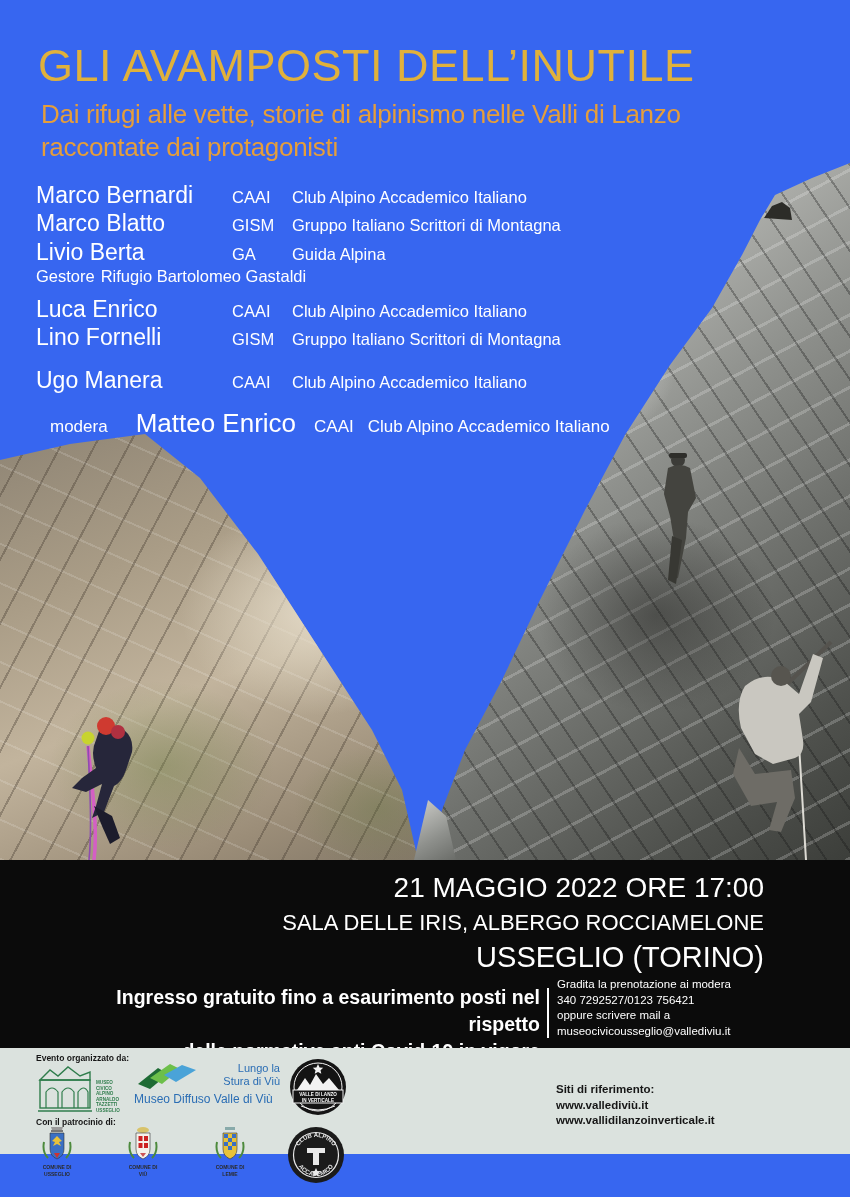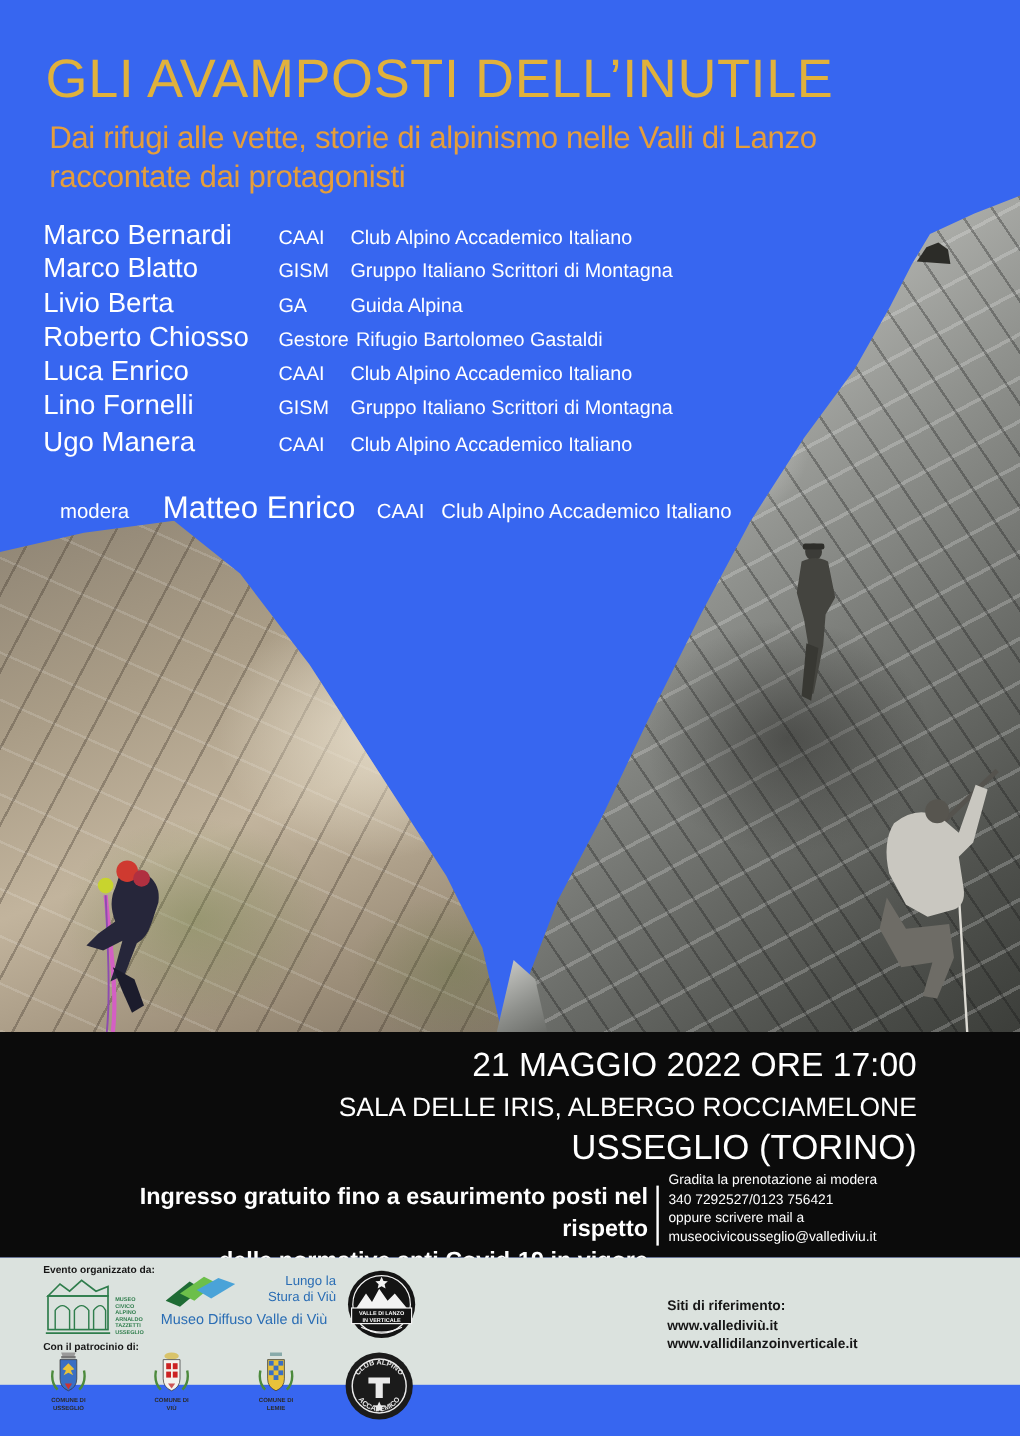--- a/index.html
+++ b/index.html
@@ -11,21 +11,21 @@
   }
   .abs{position:absolute;}
 
   
   .title{left:38px;top:40px;font-size:45px;font-weight:400;color:#e0b13c;letter-spacing:.5px;white-space:nowrap;}
   .subtitle{left:41px;top:98px;font-size:26px;color:#e59e3b;line-height:33px;letter-spacing:-.3px;}
 
   
   .speakers{left:36px;top:182px;width:620px;}
   .sp-row{display:flex;align-items:baseline;height:28.4px;color:#fff;}
-  .sp-row.last{margin-top:3px;}
+  .sp-row.last{margin-top:15px;}
   .sp-name{width:196px;font-size:23px;white-space:nowrap;}
   .sp-acr{min-width:54px;font-size:16.5px;white-space:nowrap;padding-right:6px;}
   .sp-aff{font-size:16.5px;white-space:nowrap;}
 
   .modera{left:50px;top:408px;display:flex;align-items:baseline;color:#fff;white-space:nowrap;}
   .mod-label{font-size:17px;}
   .mod-name{font-size:26px;margin-left:28px;}
   .mod-acr{font-size:17px;margin-left:18px;}
   .mod-aff{font-size:17px;margin-left:14px;}
 
@@ -134,21 +134,20 @@
       <span class="sp-name">Marco Blatto</span>
       <span class="sp-acr">GISM</span>
       <span class="sp-aff">Gruppo Italiano Scrittori di Montagna</span>
     </div>
     <div class="sp-row">
       <span class="sp-name">Livio Berta</span>
       <span class="sp-acr">GA</span>
       <span class="sp-aff">Guida Alpina</span>
     </div>
     <div class="sp-row">
-      <span class="sp-name">Roberto Chiosso</span>
       <span class="sp-acr">Gestore</span>
       <span class="sp-aff">Rifugio Bartolomeo Gastaldi</span>
     </div>
     <div class="sp-row">
       <span class="sp-name">Luca Enrico</span>
       <span class="sp-acr">CAAI</span>
       <span class="sp-aff">Club Alpino Accademico Italiano</span>
     </div>
     <div class="sp-row">
       <span class="sp-name">Lino Fornelli</span>

